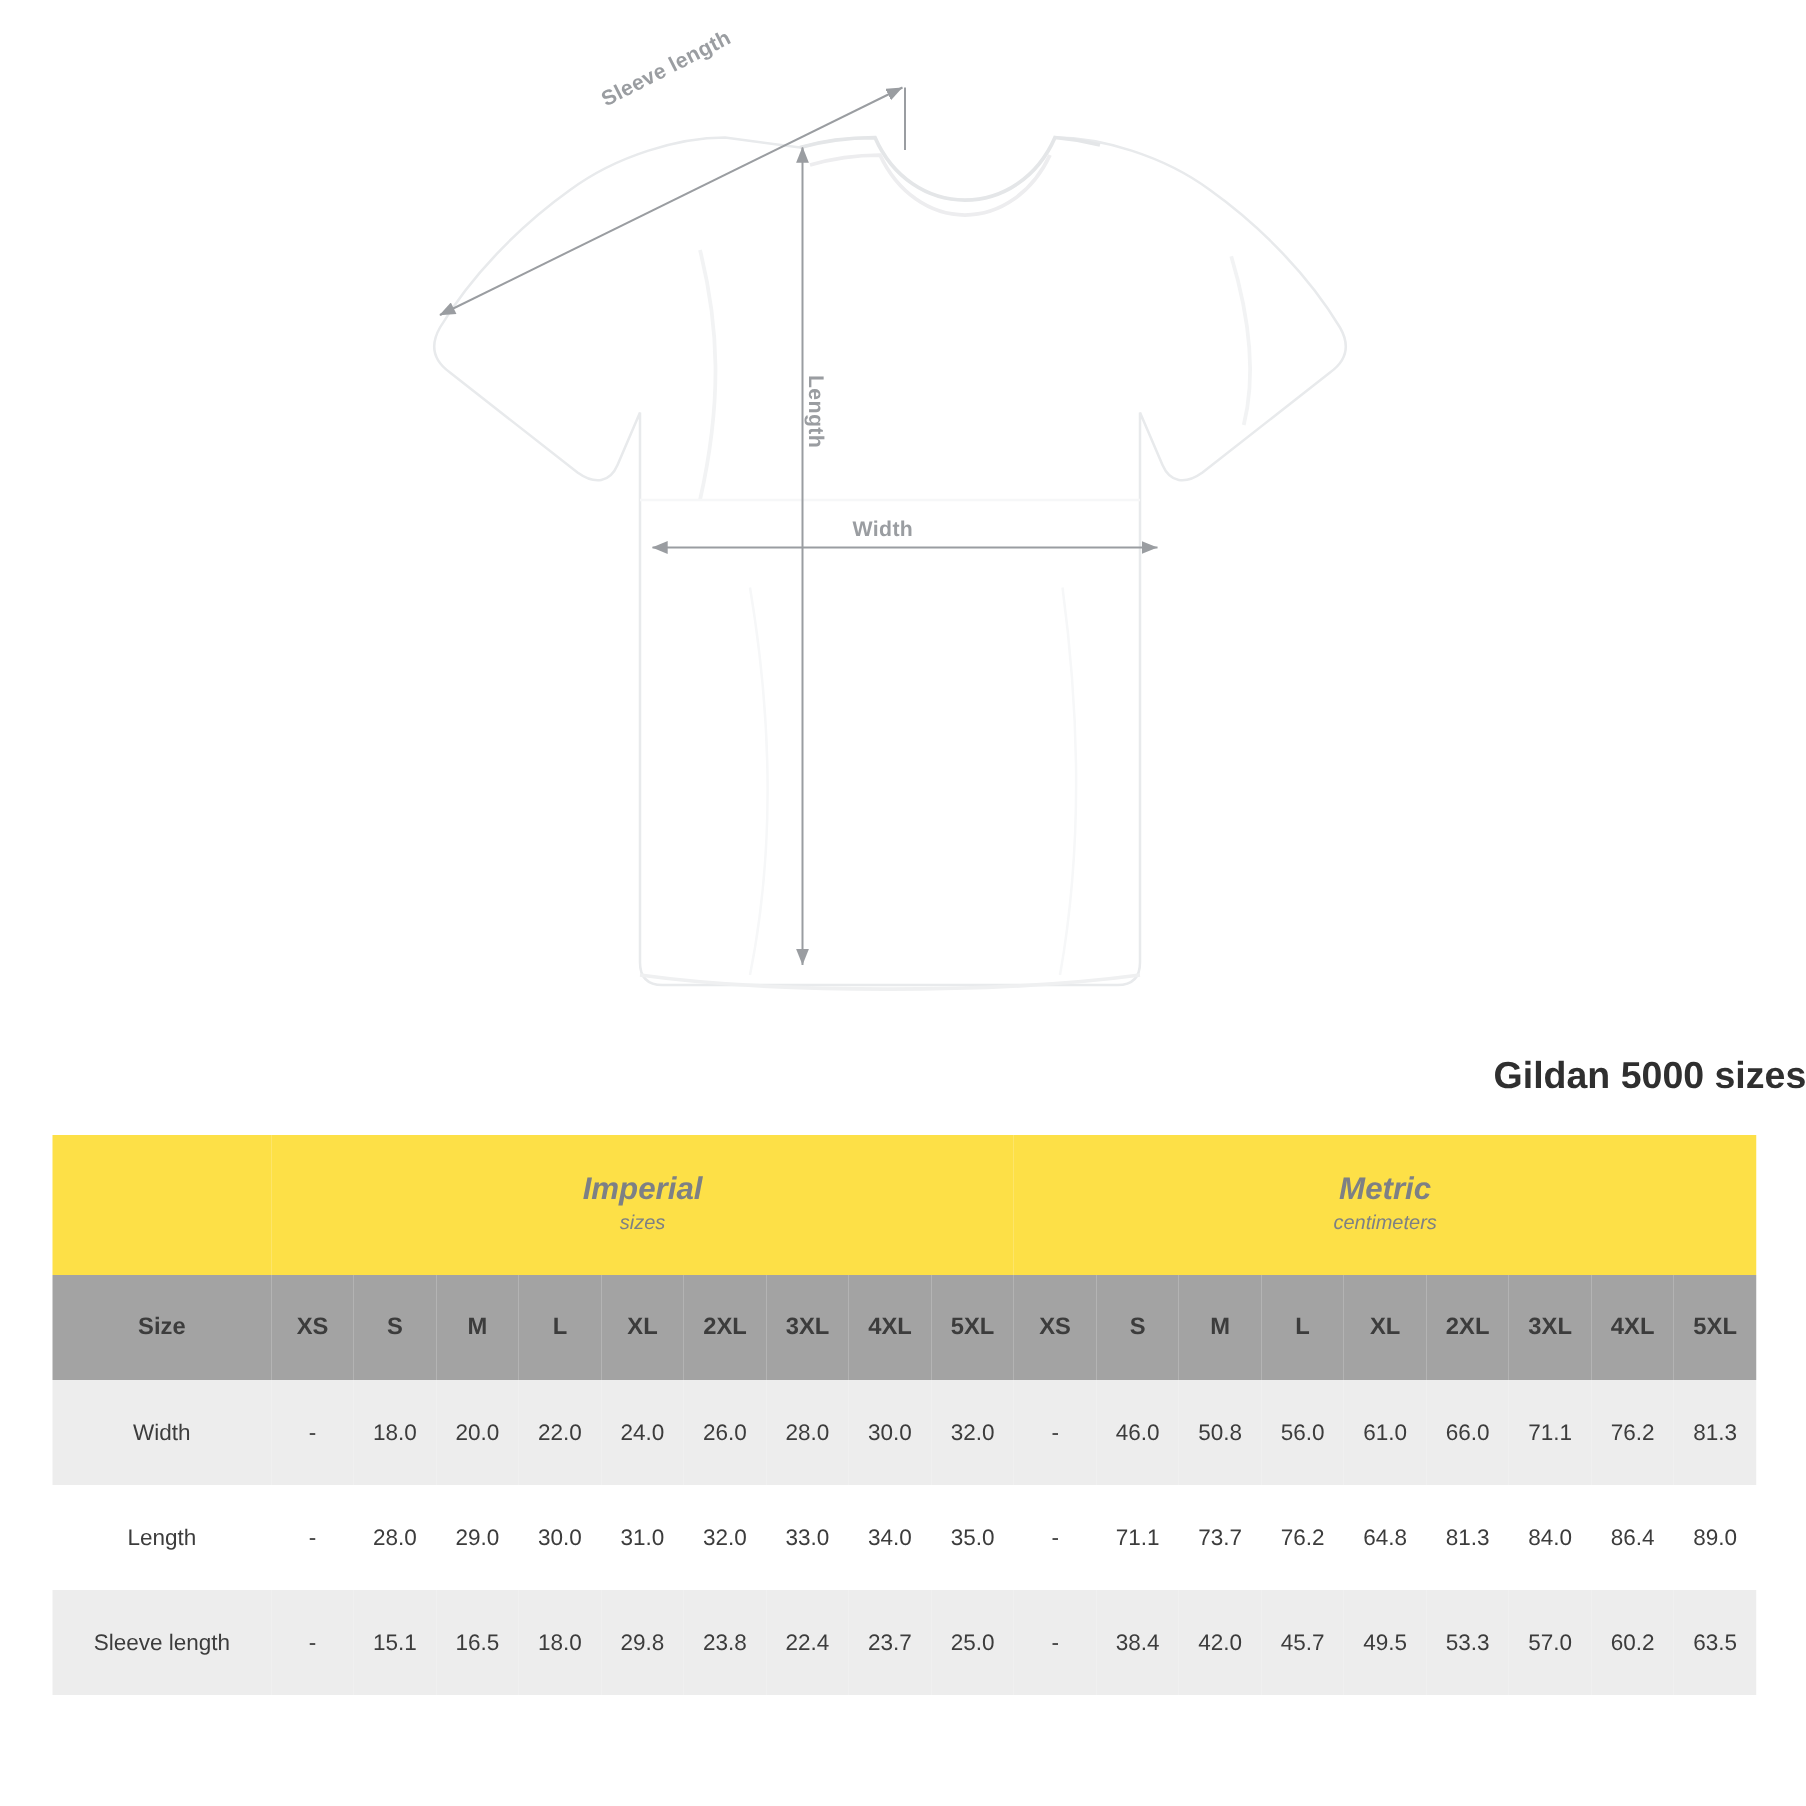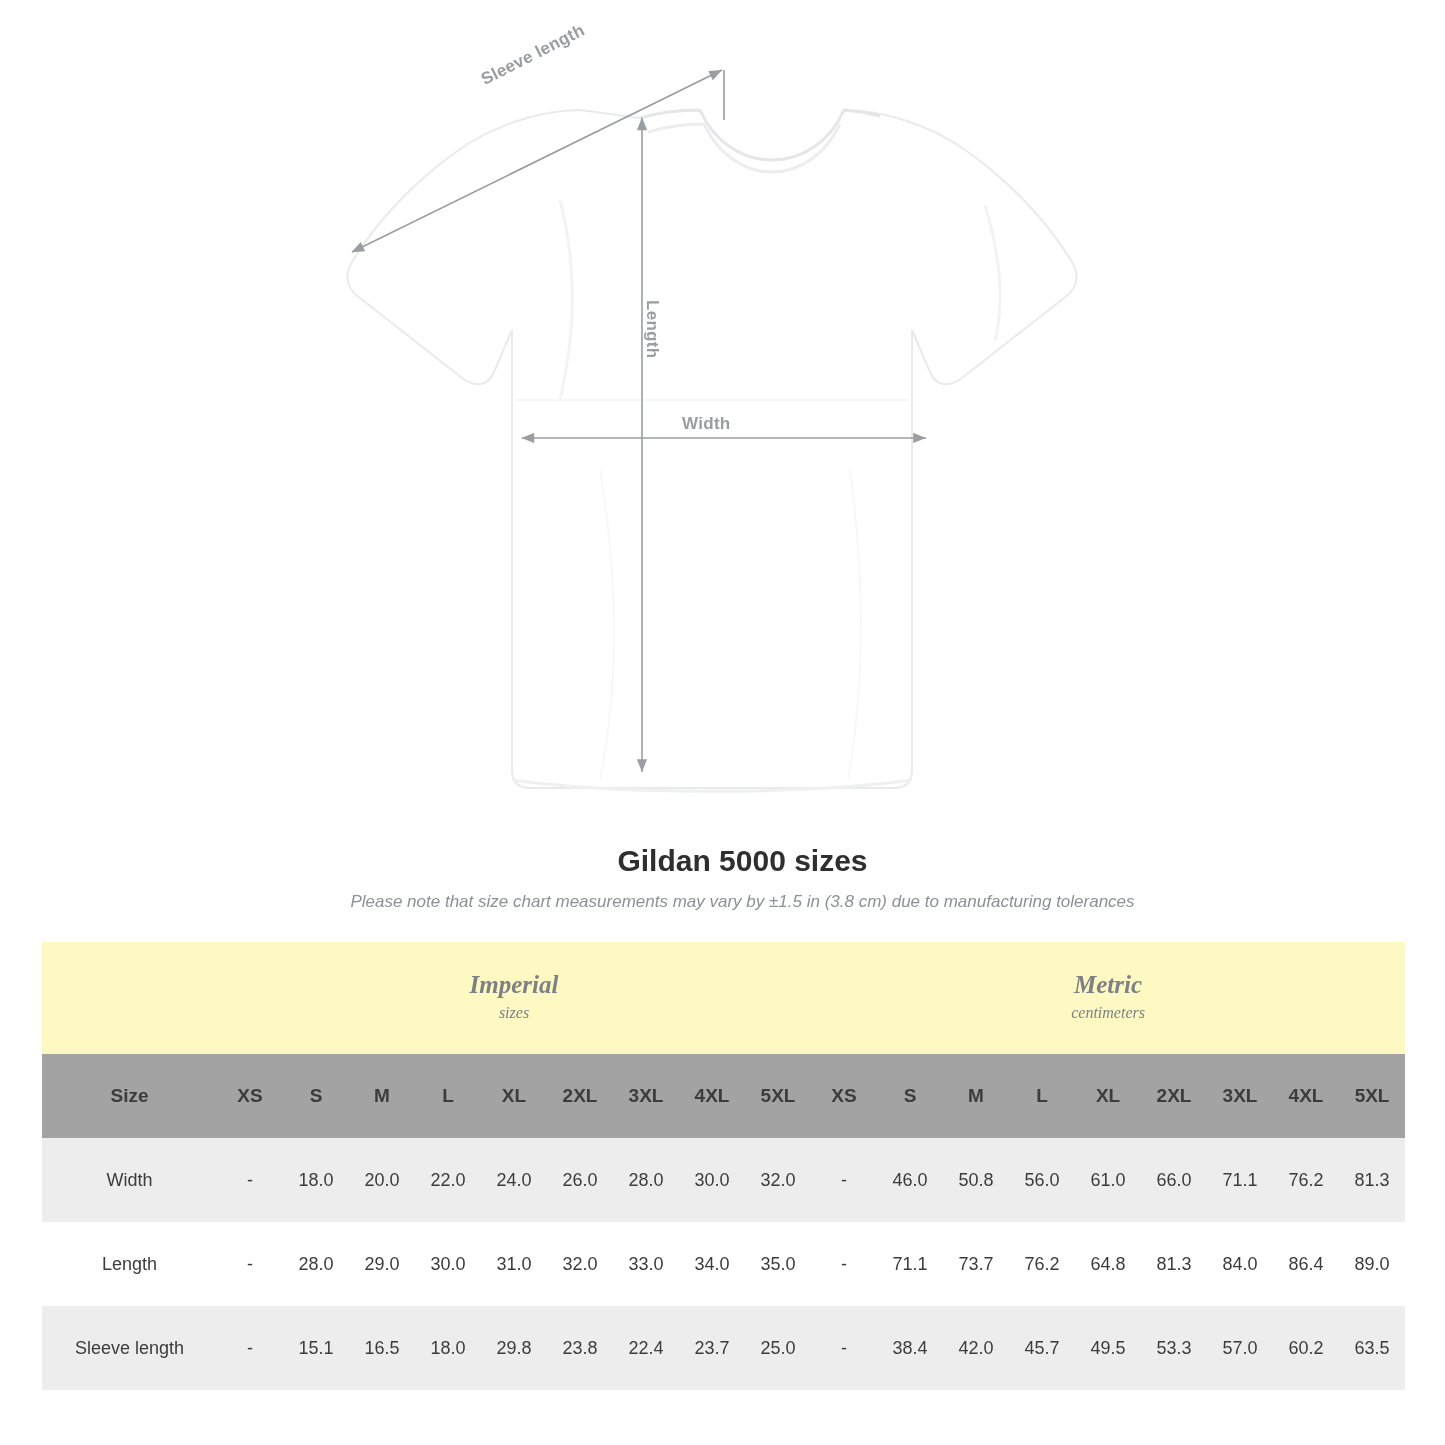--- a/index.html
+++ b/index.html
@@ -47,21 +47,21 @@
     transform: rotate(90deg);
     transform-origin: left top;
   }
   .dim-label.width {
     left: 682px;
     top: 414px;
   }
 
   
   .title-block {
-    text-align: center;
+    text-align: right;
     margin-top: 24px;
     margin-left: 40px;
   }
   .chart-title {
     font-size: 30px;
     font-weight: bold;
     color: #2f2f2f;
     margin: 0 0 14px 0;
   }
   .chart-note {
@@ -89,23 +89,22 @@
     vertical-align: middle;
     font-size: 18px;
     color: #3c3c3c;
     font-weight: normal;
     padding: 0;
     height: 84px;
     background: #ffffff;
   }
   
   tr.unit-row td {
-    background: #fef9c3;
+    background: #fde047;
     height: 112px;
-    font-family: Liberation Serif, serif;
   }
   .unit-name {
     font-size: 25px;
     font-style: italic;
     font-weight: bold;
     color: #7d8085;
     line-height: 1.2;
   }
   .unit-sub {
     font-size: 16px;
@@ -199,21 +198,20 @@
     </g>
   </svg>
 
   <div class="dim-label sleeve">Sleeve length</div>
   <div class="dim-label length">Length</div>
   <div class="dim-label width">Width</div>
 </div>
 
 <div class="title-block">
   <h1 class="chart-title">Gildan 5000 sizes</h1>
-  <p class="chart-note">Please note that size chart measurements may vary by ±1.5 in (3.8 cm) due to manufacturing tolerances</p>
 </div>
 
 <div class="table-wrap">
   <table class="size-chart">
     <colgroup>
       <col class="col-label">
       <col class="col-cell">
         <col class="col-cell">
         <col class="col-cell">
         <col class="col-cell">

